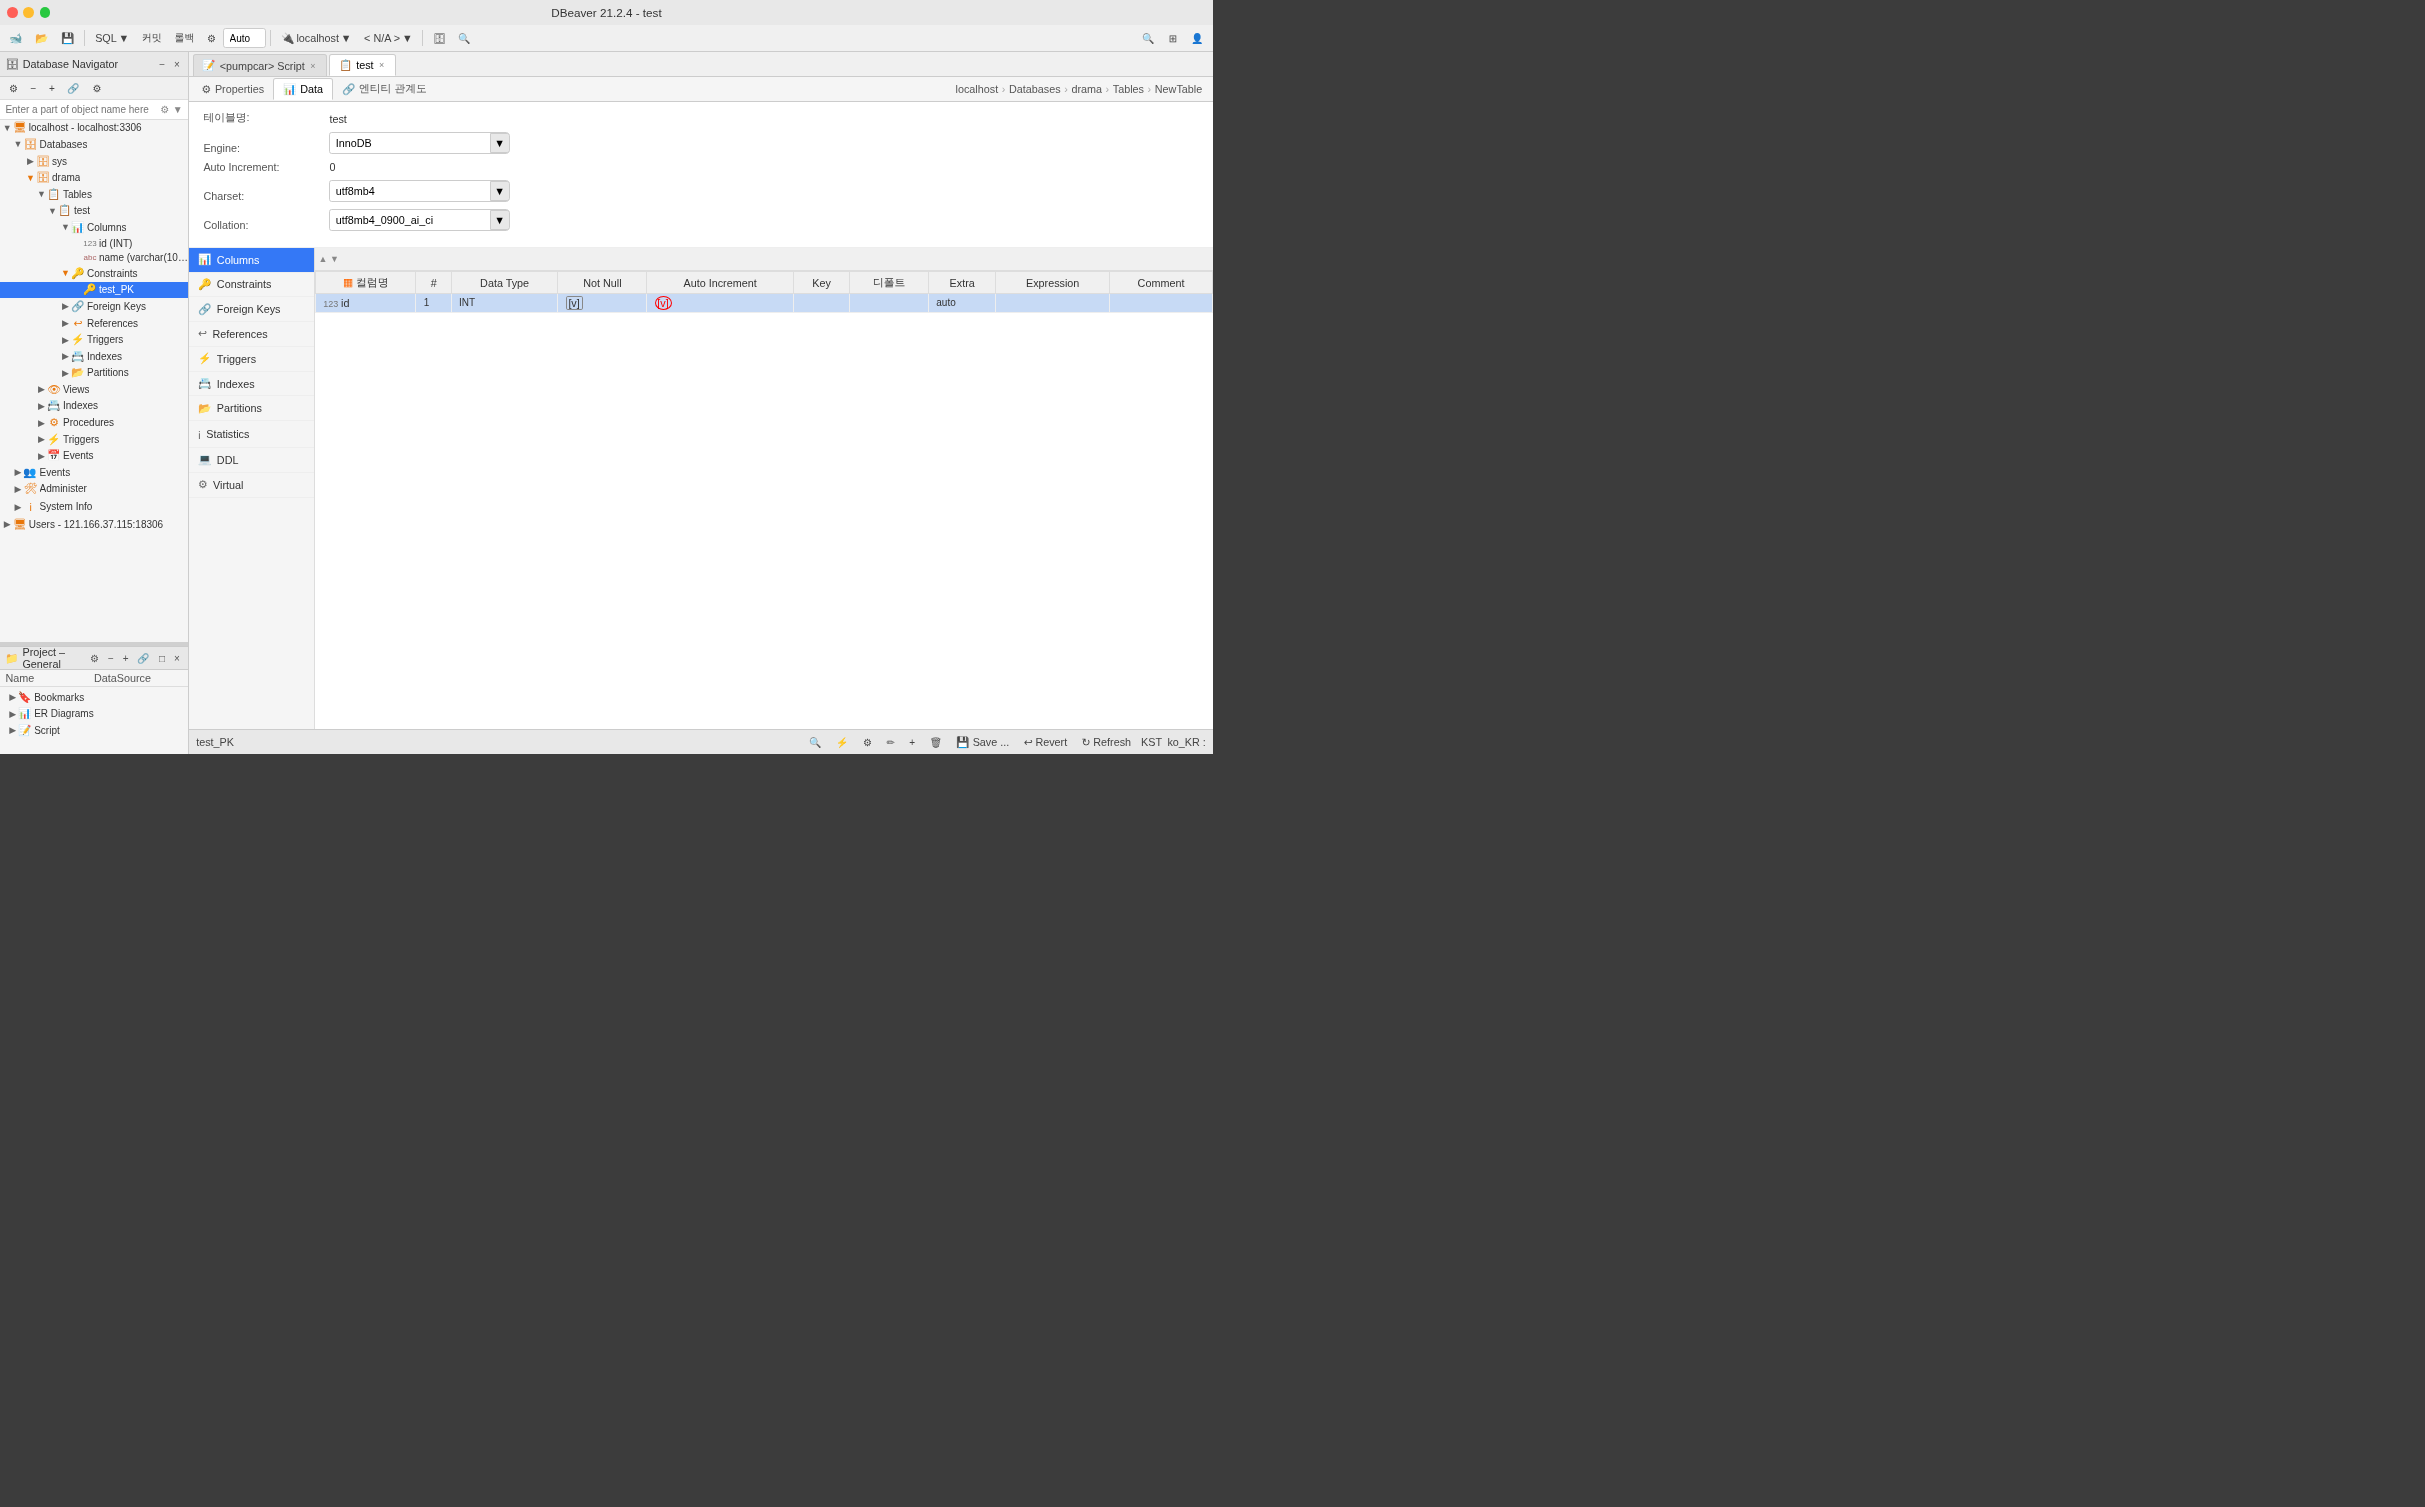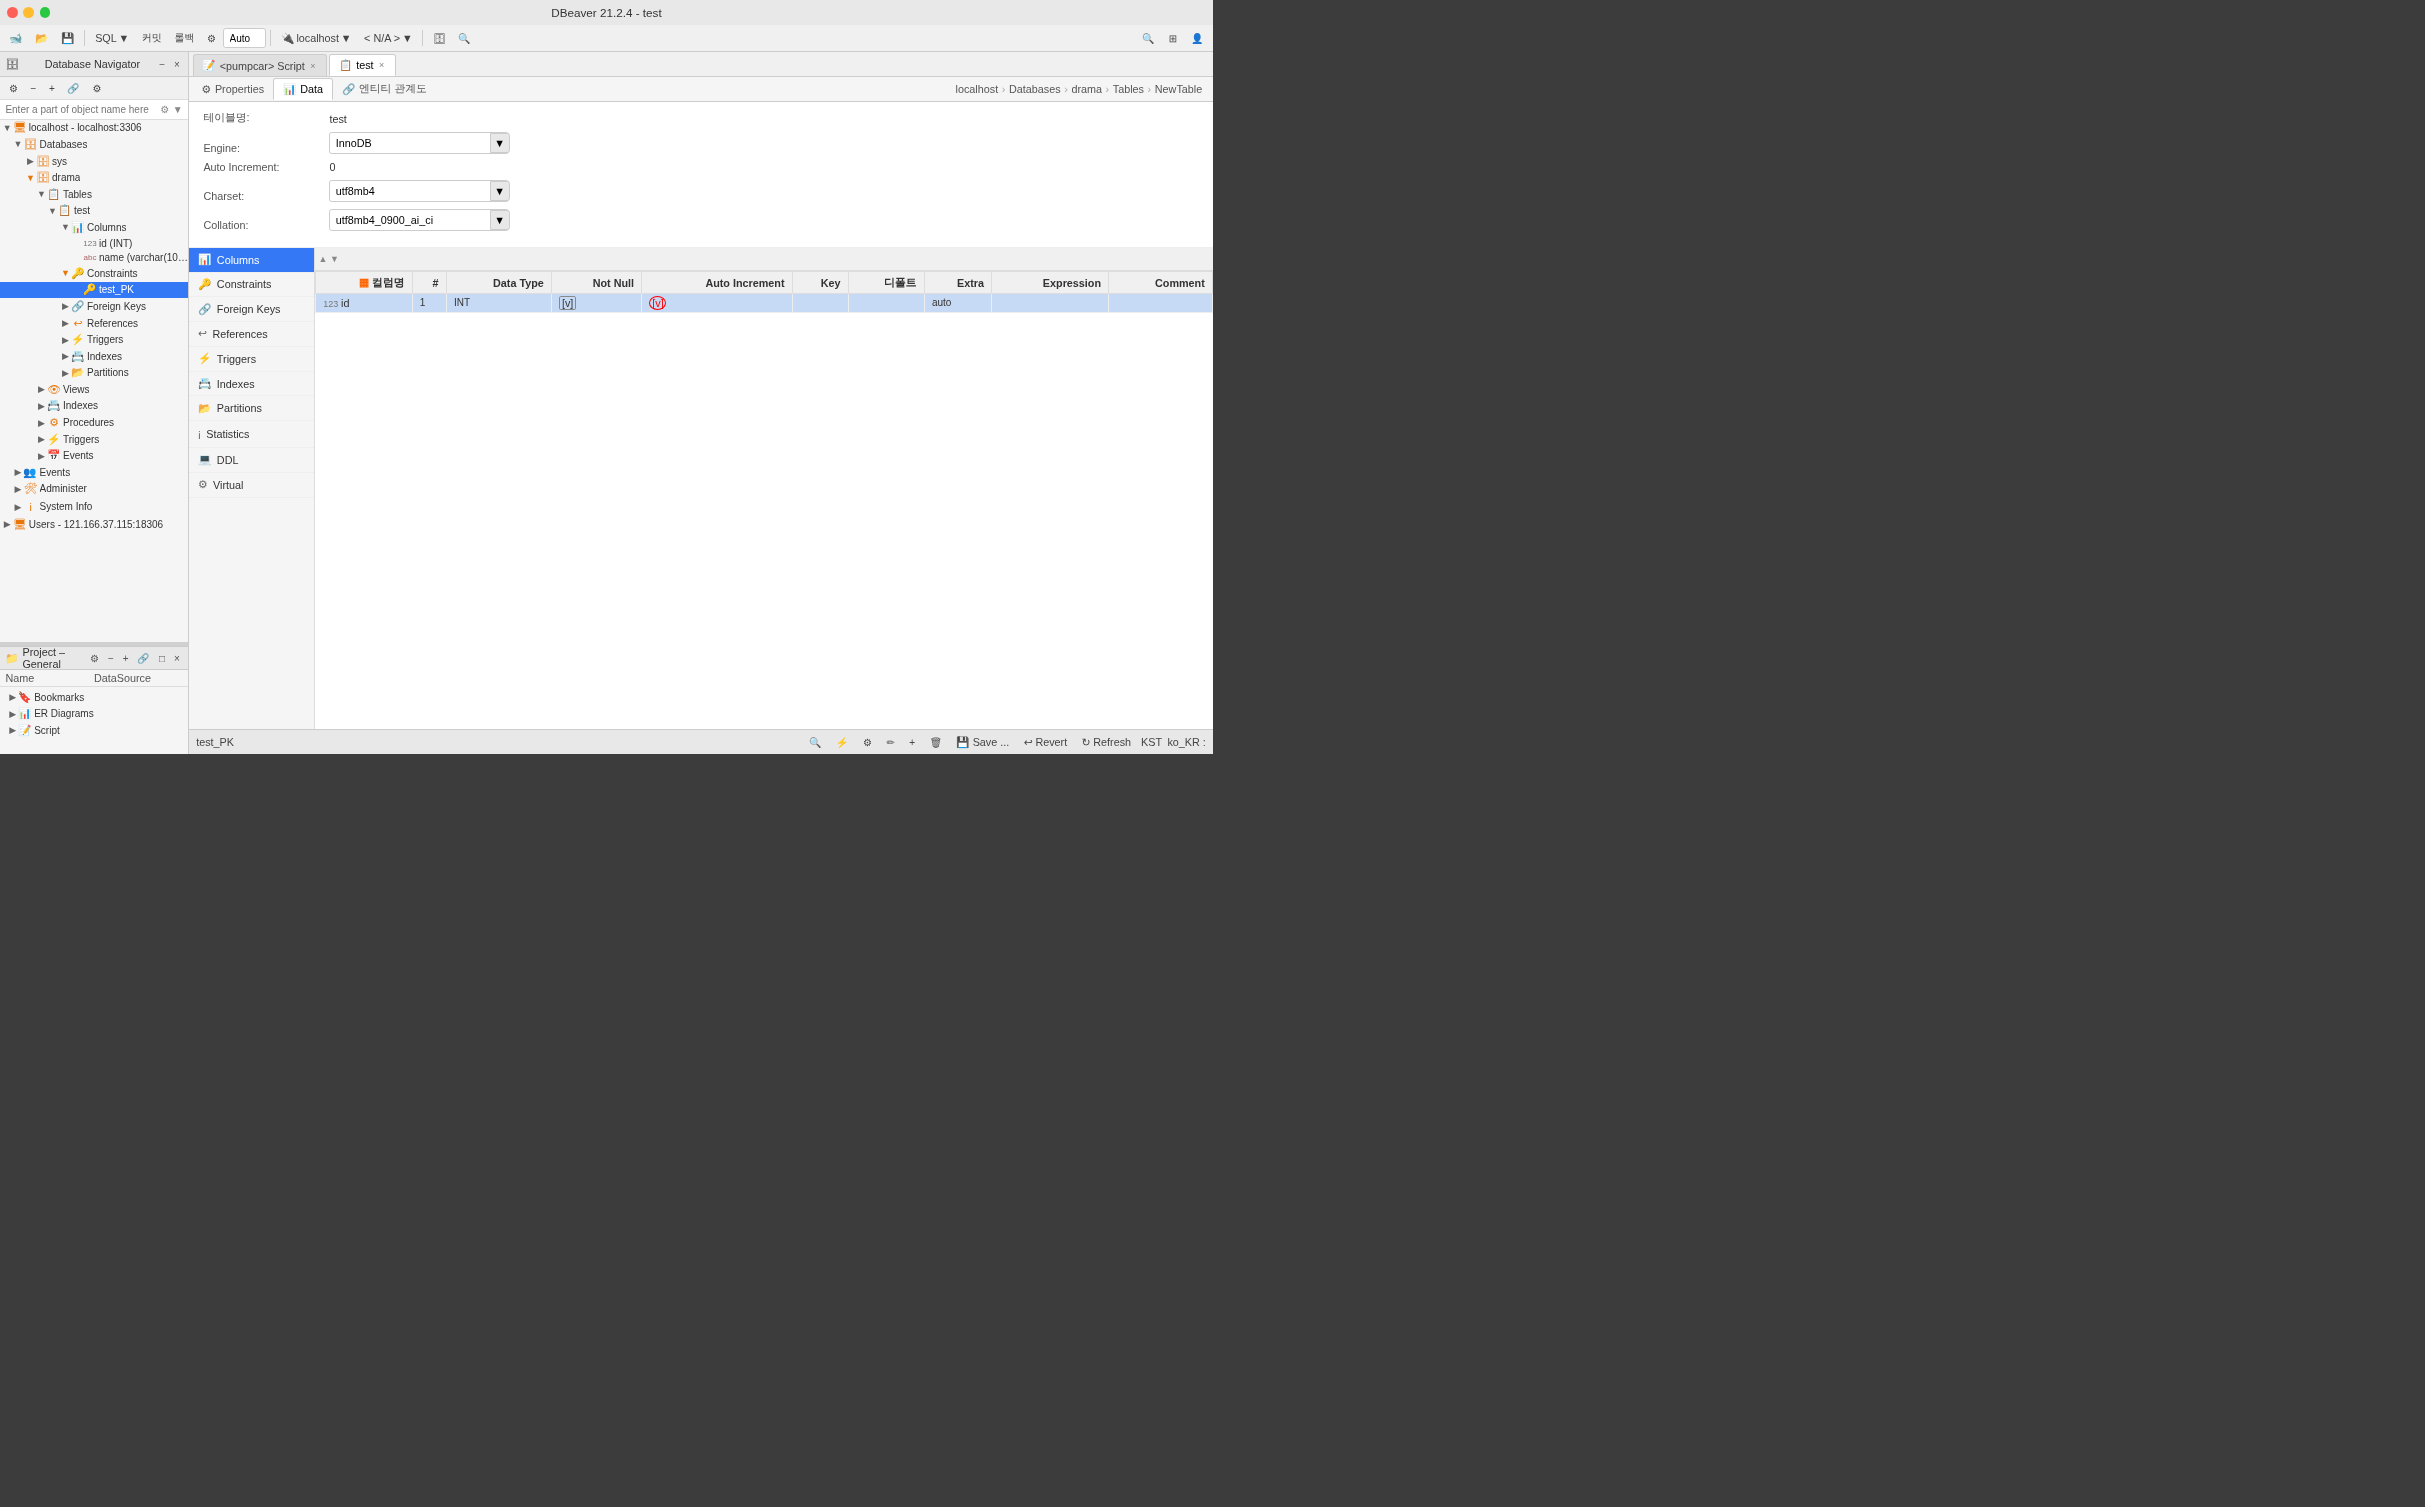--- a/index.html
+++ b/index.html
@@ -73,21 +73,21 @@
       height: 25px;
       background: #e8e8e8;
       border-bottom: 0.9px solid #ccc;
       display: flex;
       align-items: center;
       padding: 0 5.4px;
       gap: 3.6px;
       font-size: 10px;
       color: #333;
     }
-    .panel-header-title { flex: 1; font-weight: 500; margin-left: 22px; }
+    .panel-header-title { flex: 1; font-weight: 500; }
     .panel-header-btn { background: none; border: none; cursor: pointer; color: #555; font-size: 10px; padding: 0.9px 2.7px; border-radius: 1.8px; }
     
     
     .search-box {
       padding: 3.6px 5.4px;
       border-bottom: 0.9px solid #ddd;
       display: flex;
       align-items: flex-end;
       gap: 3.6px;
       background: #fff;
@@ -289,22 +289,22 @@
     
     
     .table-section { flex: 1; overflow: auto; }
     .data-table { width: 100%; border-collapse: collapse; }
     .data-table th {
       background: #f0f0f0;
       border: 0.9px solid #ddd;
       padding: 3.6px 7.2px;
       font-size: 10px;
       color: #333;
-      font-weight: 700;
-      text-align: right;
+      font-weight: 400;
+      text-align: center;
       white-space: nowrap;
       position: sticky;
       top: 0;
     }
     .data-table td {
       border: 0.9px solid #eee;
       padding: 2.7px 7.2px;
       font-size: 10px;
       color: #333;
       white-space: nowrap;

